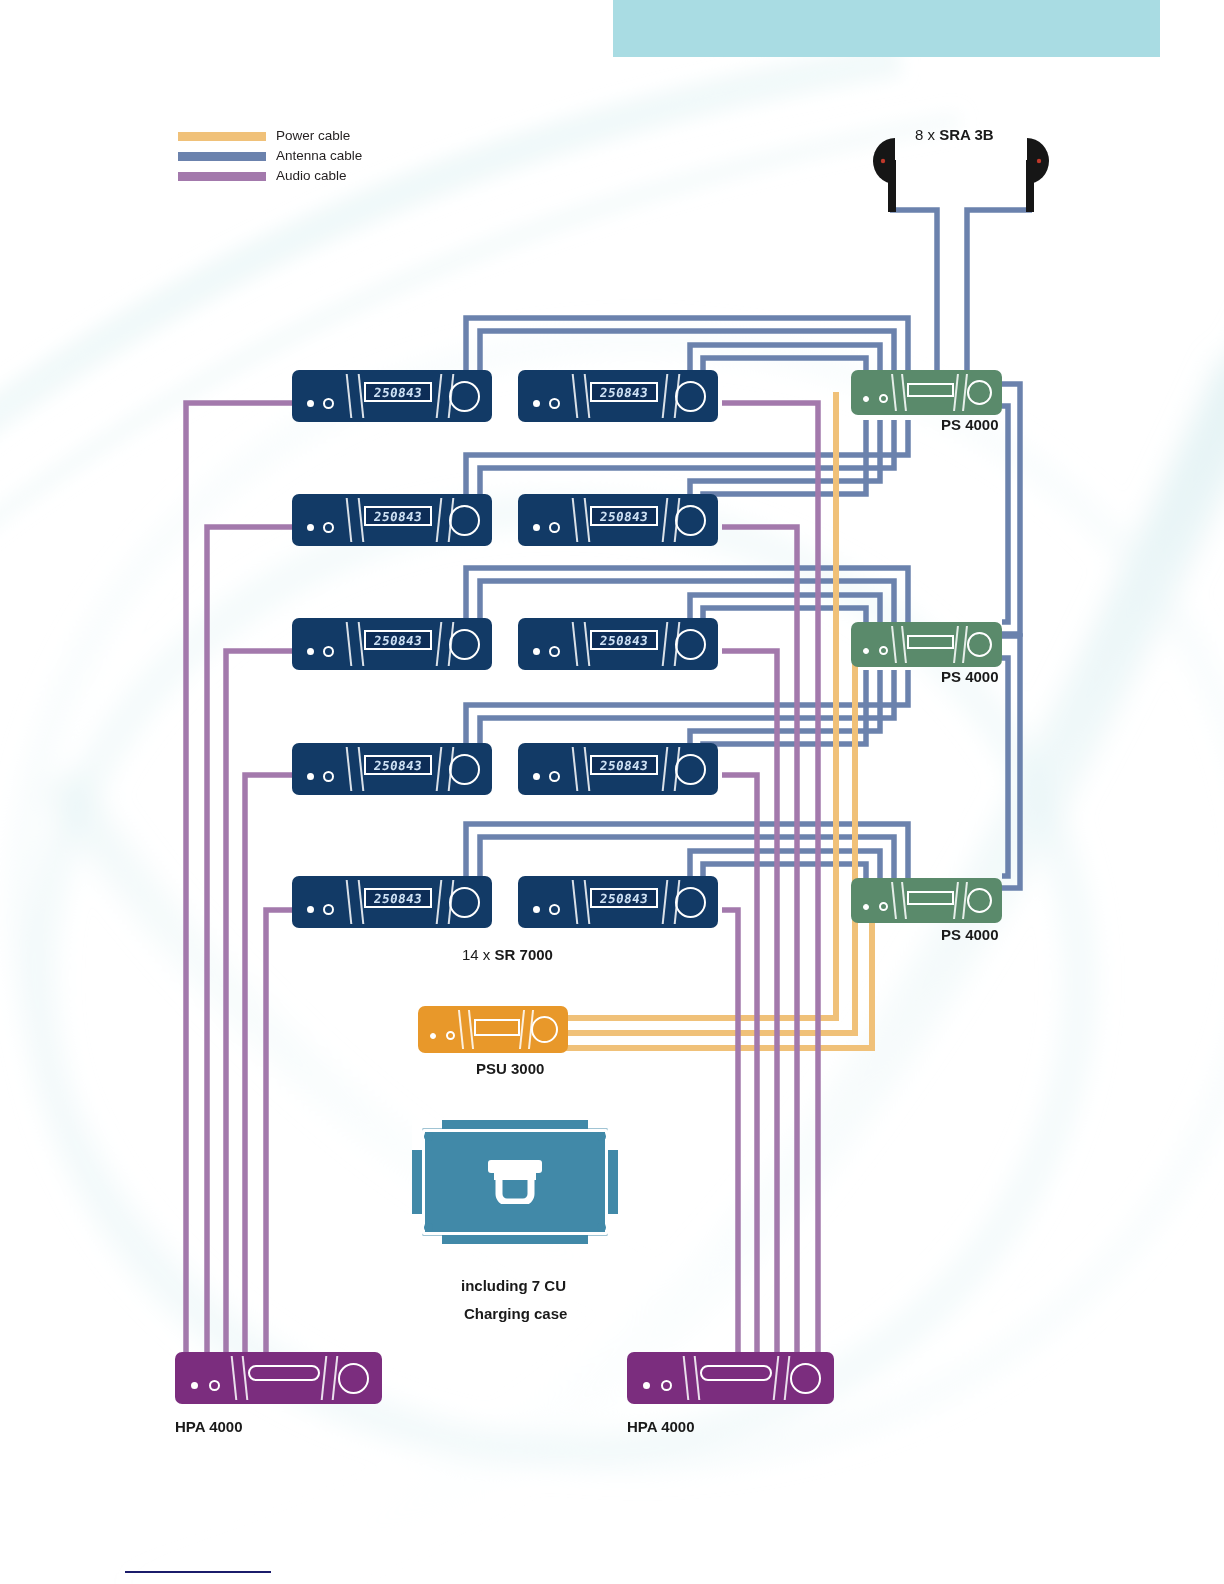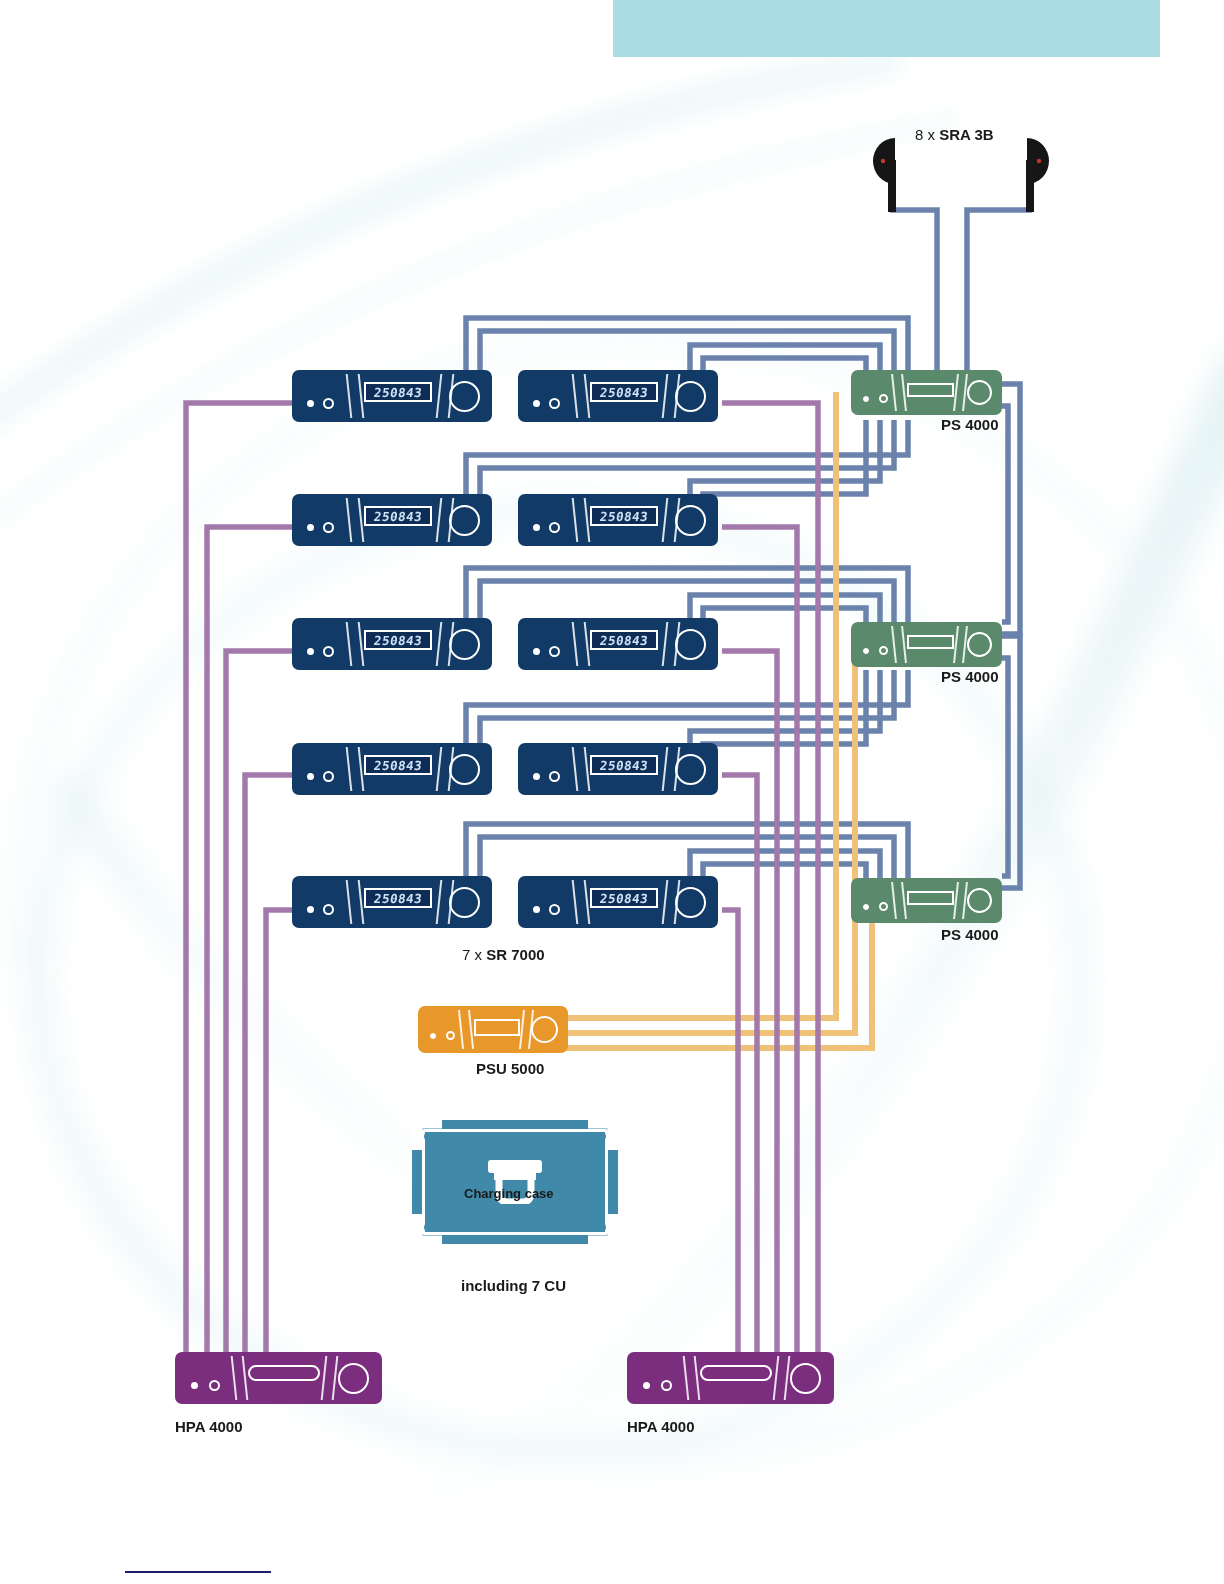--- a/index.html
+++ b/index.html
@@ -147,20 +147,34 @@
       <g stroke="#a379ac" stroke-width="5.5">
         <path d="M 722 403 L 818 403 L 818 1352"></path>
         <path d="M 722 527 L 797 527 L 797 1352"></path>
         <path d="M 722 651 L 777 651 L 777 1352"></path>
         <path d="M 722 775 L 757 775 L 757 1352"></path>
         <path d="M 722 910 L 738 910 L 738 1352"></path>
       </g>
     </g>
   </svg>
 
+  <div class="legend">
+    <div class="legend-row">
+      <div class="legend-sw" style="background:#f0c179;"></div>
+      <div class="legend-tx">Power cable</div>
+    </div>
+    <div class="legend-row">
+      <div class="legend-sw" style="background:#6b82ad;"></div>
+      <div class="legend-tx">Antenna cable</div>
+    </div>
+    <div class="legend-row">
+      <div class="legend-sw" style="background:#a379ac;"></div>
+      <div class="legend-tx">Audio cable</div>
+    </div>
+  </div>
 
   <svg class="ant" style="left:855px;top:138px;" width="45" height="75">
     <path d="M 40 0 A 22 23 0 0 0 40 46 L 40 0 Z" fill="#161616"></path>
     <rect x="33" y="22" width="8" height="52" fill="#161616"></rect>
     <circle cx="28" cy="23" r="2.2" fill="#c0392b"></circle>
   </svg>
   <svg class="ant" style="left:1022px;top:138px;" width="45" height="75">
     <path d="M 5 0 A 22 23 0 0 1 5 46 L 5 0 Z" fill="#161616"></path>
     <rect x="4" y="22" width="8" height="52" fill="#161616"></rect>
     <circle cx="17" cy="23" r="2.2" fill="#c0392b"></circle>
@@ -309,21 +323,21 @@
     <div class="dev-seam" style="left:68px;top:4px;height:44px;transform:skewX(6deg);"></div>
     <div class="dev-seam" style="left:146px;top:4px;height:44px;transform:skewX(-6deg);"></div>
     <div class="dev-seam" style="left:158px;top:4px;height:44px;transform:skewX(-6deg);"></div>
     <div class="lcd" style="left:72px;top:12px;width:68px;height:20px;">
       <span>250843</span>
     </div>
     <div class="dev-knob" style="right:12px;top:11px;width:31px;height:31px;"></div>
   </div>
 
   <div class="lbl" style="left:462px;top:946px;font-size:15px;">
-    <span>7 x </span><span class="lbl-bold">SR 7000</span>
+    <span>14 x </span><span class="lbl-bold">SR 7000</span>
   </div>
 
   <div class="device" style="left:851px;top:370px;width:151px;height:45px;background:#5a8a6b;">
     <div class="dev-dots" style="left:12px;top:24px;gap:10px;">
       <div class="dot-sm" style="background:#fff;width:6px;height:6px;border-width:1px;"></div>
       <div class="dot-lg" style="width:9px;height:9px;"></div>
     </div>
     <div class="dev-seam" style="left:42px;top:4px;height:37px;transform:skewX(6deg);"></div>
     <div class="dev-seam" style="left:52px;top:4px;height:37px;transform:skewX(6deg);"></div>
     <div class="dev-seam" style="left:104px;top:4px;height:37px;transform:skewX(-6deg);"></div>
@@ -366,21 +380,21 @@
       <div class="dot-sm" style="background:#fff;width:6px;height:6px;border-width:1px;"></div>
       <div class="dot-lg" style="width:9px;height:9px;"></div>
     </div>
     <div class="dev-seam" style="left:42px;top:4px;height:39px;transform:skewX(6deg);"></div>
     <div class="dev-seam" style="left:52px;top:4px;height:39px;transform:skewX(6deg);"></div>
     <div class="dev-seam" style="left:103px;top:4px;height:39px;transform:skewX(-6deg);"></div>
     <div class="dev-seam" style="left:112px;top:4px;height:39px;transform:skewX(-6deg);"></div>
     <div class="dev-screen" style="left:56px;top:13px;width:46px;height:17px;border:2px solid #fff;"></div>
     <div class="dev-knob" style="right:10px;top:10px;width:27px;height:27px;"></div>
   </div>
-  <div class="lbl lbl-bold" style="left:476px;top:1060px;font-size:15px;">PSU 5000</div>
+  <div class="lbl lbl-bold" style="left:476px;top:1060px;font-size:15px;">PSU 3000</div>
 
   <div style="position:absolute;left:412px;top:1120px;width:206px;height:124px;">
     <div class="case-body" style="left:0;top:0;width:206px;height:124px;"></div>
     <div class="case-frame" style="left:10px;top:9px;width:186px;height:106px;"></div>
 
     <div class="case-corner" style="left:0;top:0;width:30px;height:30px;clip-path:polygon(0 0,100% 0,100% 28%,35% 28%,35% 100%,0 100%);"></div>
     <div class="case-corner" style="right:0;top:0;width:30px;height:30px;clip-path:polygon(0 0,100% 0,100% 100%,65% 100%,65% 28%,0 28%);"></div>
     <div class="case-corner" style="left:0;bottom:0;width:30px;height:30px;clip-path:polygon(0 0,35% 0,35% 72%,100% 72%,100% 100%,0 100%);"></div>
     <div class="case-corner" style="right:0;bottom:0;width:30px;height:30px;clip-path:polygon(65% 0,100% 0,100% 100%,0 100%,0 72%,65% 72%);"></div>
 
@@ -388,21 +402,21 @@
     <div style="position:absolute;right:12px;top:12px;width:9px;height:9px;border-radius:50%;background:#4189a8;"></div>
     <div style="position:absolute;left:12px;bottom:12px;width:9px;height:9px;border-radius:50%;background:#4189a8;"></div>
     <div style="position:absolute;right:12px;bottom:12px;width:9px;height:9px;border-radius:50%;background:#4189a8;"></div>
 
     <svg class="case-handle" style="left:72px;top:40px;" width="62" height="44">
       <rect x="4" y="0" width="54" height="13" rx="3" fill="#fff"></rect>
       <rect x="10" y="13" width="42" height="7" fill="#fff"></rect>
       <path d="M 15 20 L 15 34 A 8 8 0 0 0 23 42 L 39 42 A 8 8 0 0 0 47 34 L 47 20" fill="none" stroke="#fff" stroke-width="7"></path>
     </svg>
   </div>
-  <div class="lbl lbl-bold" style="left:464px;top:1186px;font-size:13px;">Charging case</div>
+  <div class="lbl lbl-bold" style="left:464px;top:1305px;font-size:15px;">Charging case</div>
   <div class="lbl lbl-bold" style="left:461px;top:1277px;font-size:15px;">including 7 CU</div>
 
   <div class="device" style="left:175px;top:1352px;width:207px;height:52px;background:#7b2d7e;">
     <div class="dev-dots" style="left:16px;top:28px;gap:11px;">
       <div class="dot-sm" style="background:#fff;"></div>
       <div class="dot-lg"></div>
     </div>
     <div class="dev-seam" style="left:58px;top:4px;height:44px;transform:skewX(6deg);"></div>
     <div class="dev-seam" style="left:69px;top:4px;height:44px;transform:skewX(6deg);"></div>
     <div class="dev-seam" style="left:148px;top:4px;height:44px;transform:skewX(-6deg);"></div>

